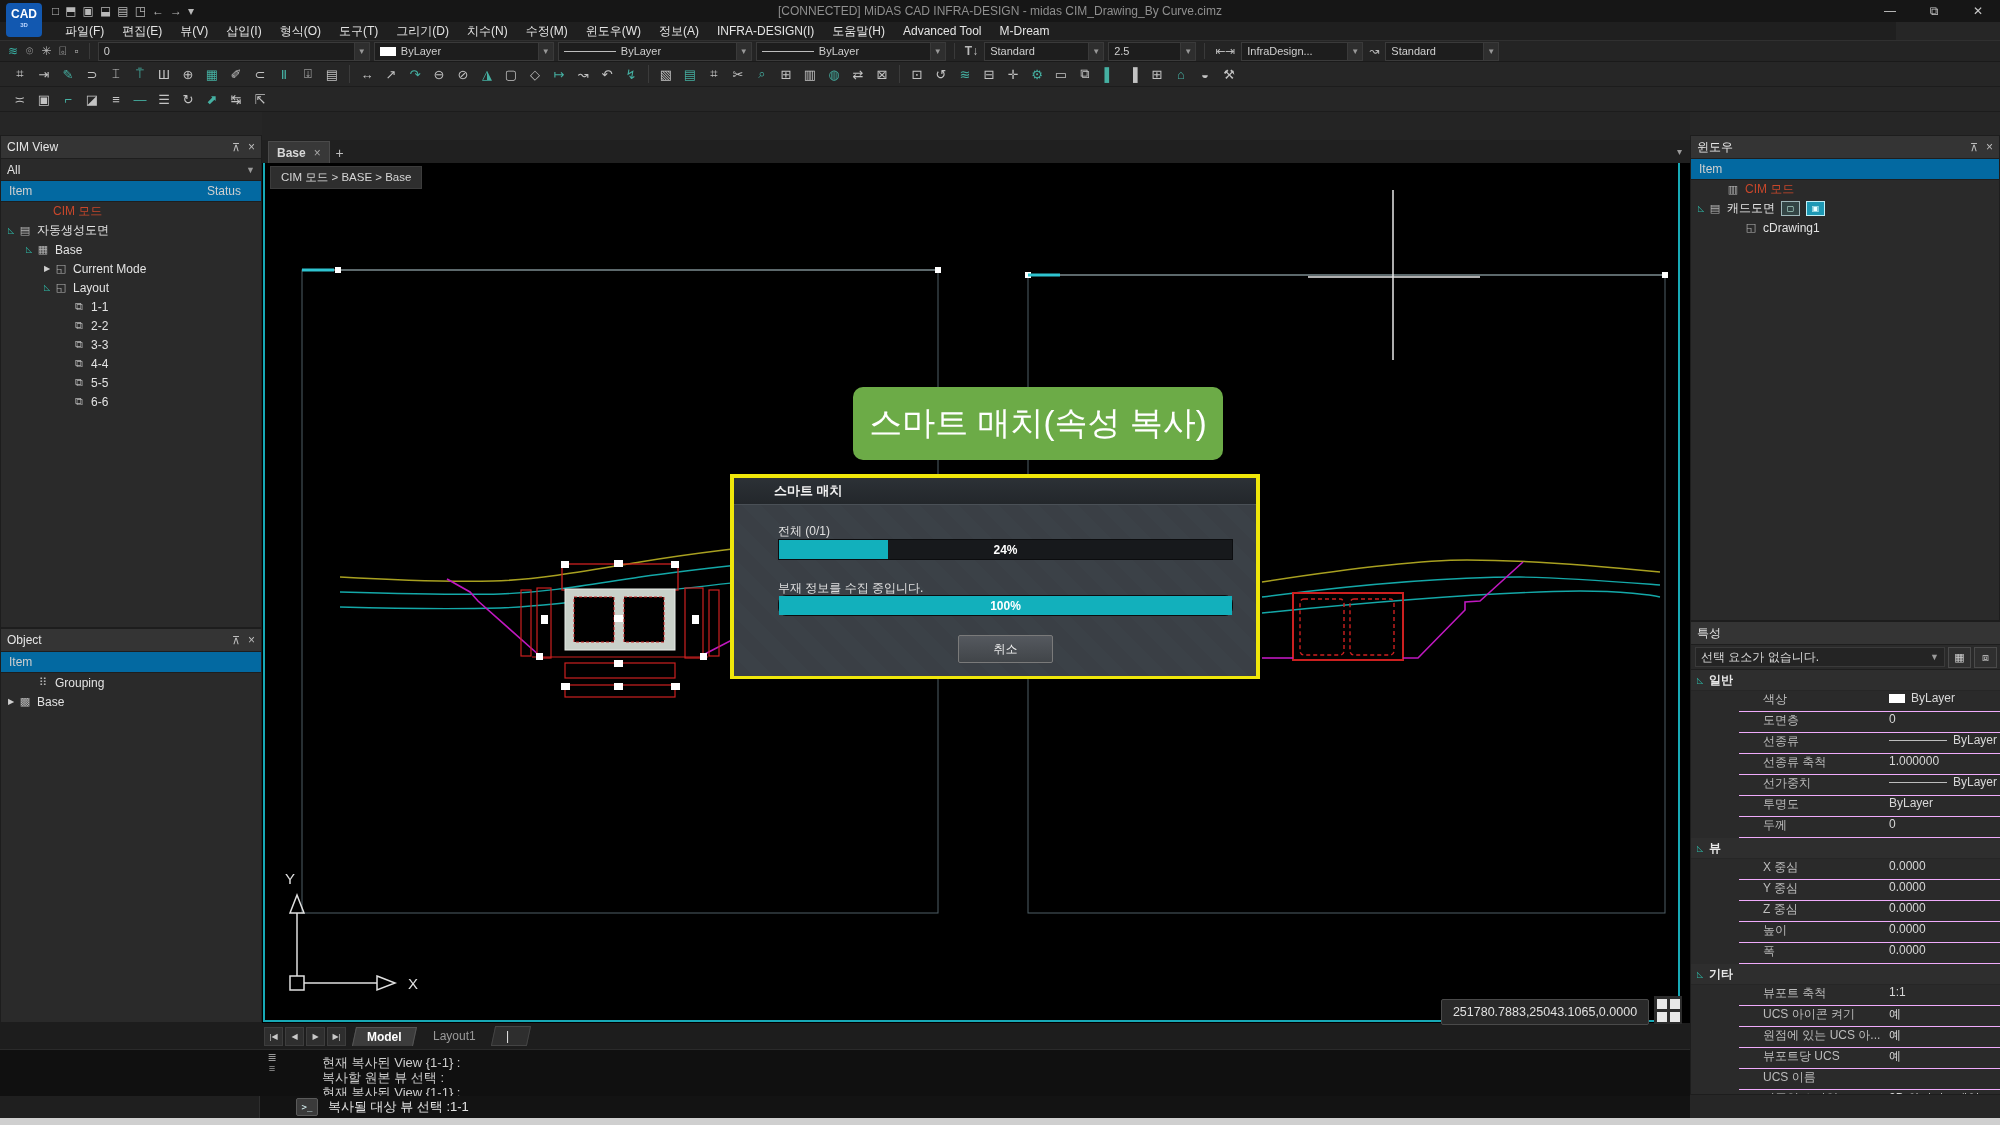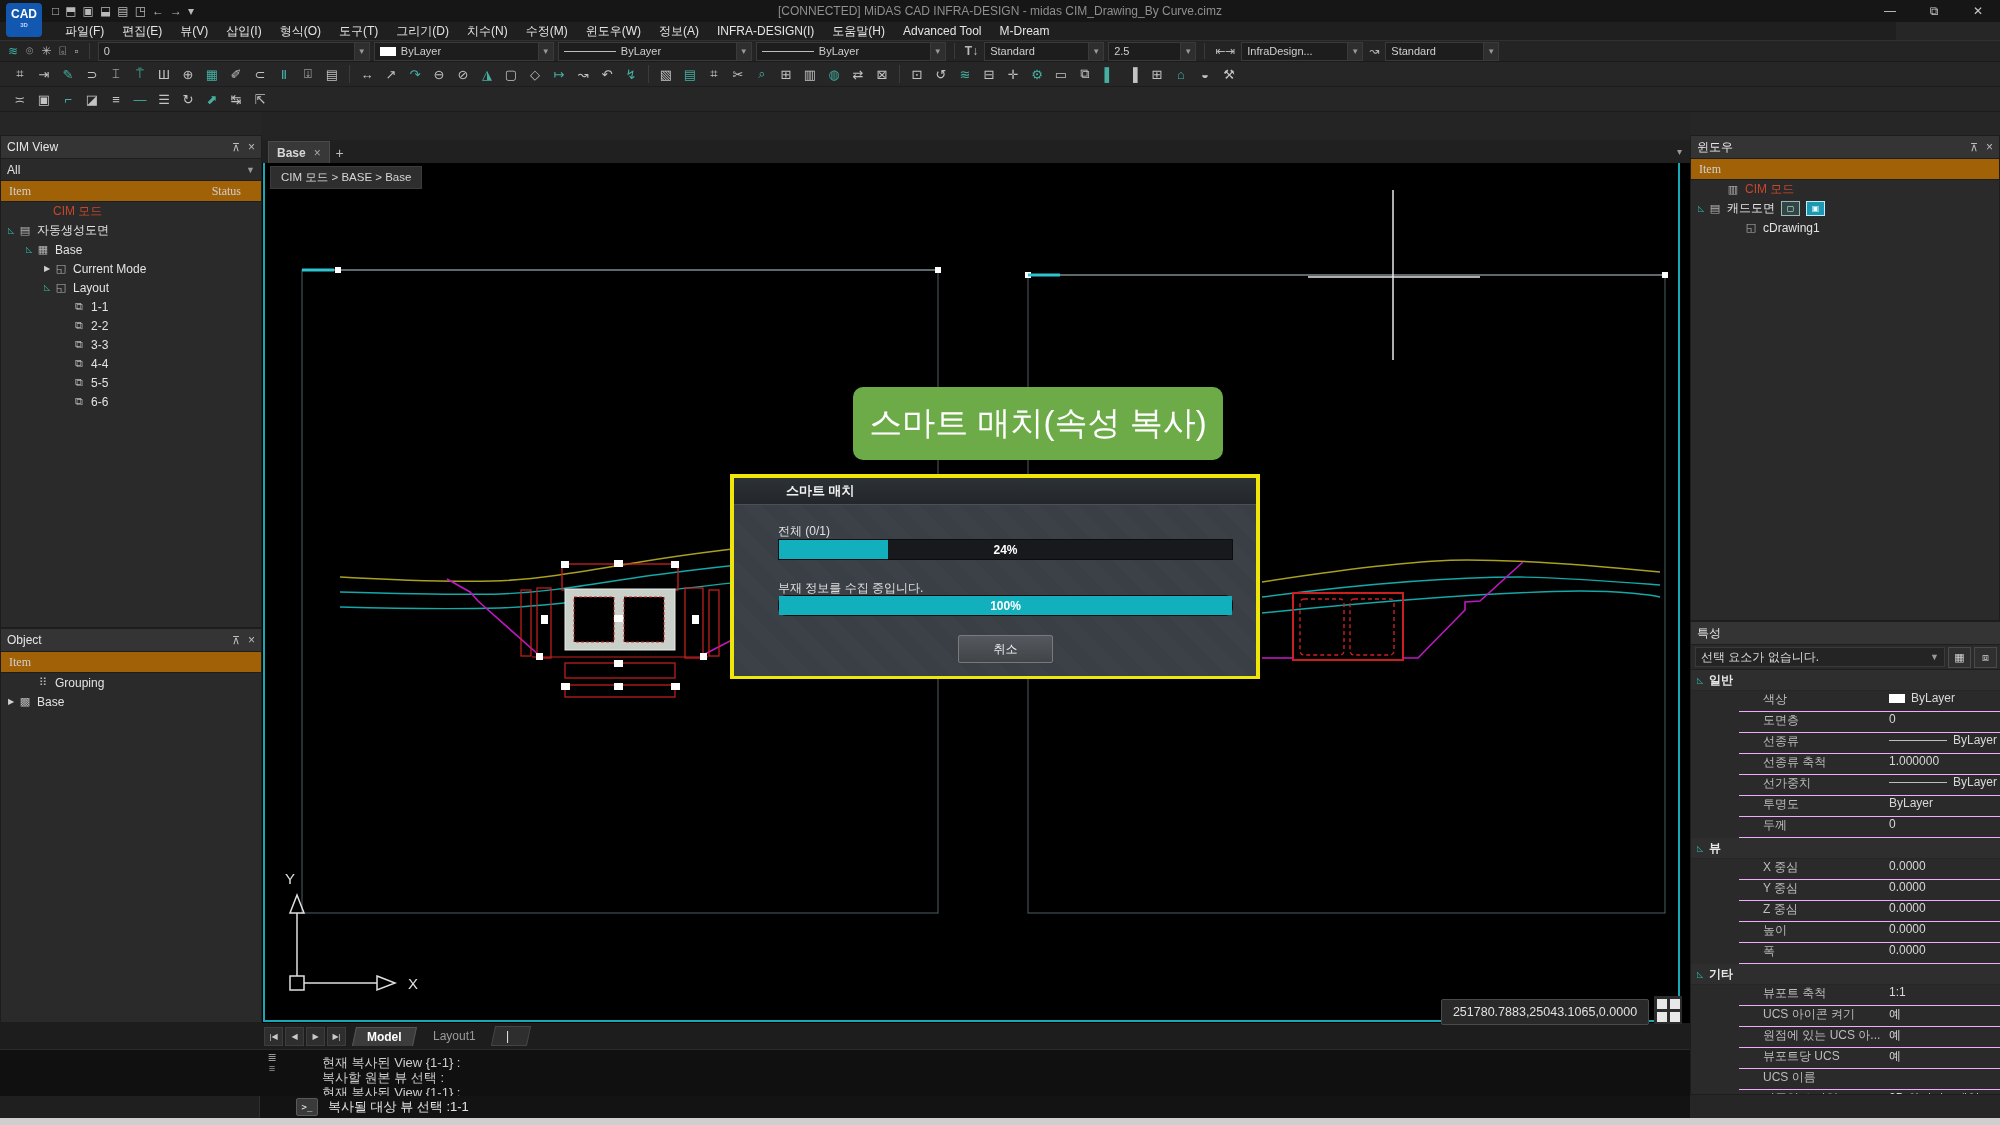--- a/index.html
+++ b/index.html
@@ -39,21 +39,21 @@
   .tbsep{width:1px;height:18px;background:#3b3b3b;margin:0 5px;}
 
   
   .panel{background:#2a2a2a;border:1px solid #1d1d1d;box-sizing:border-box;display:flex;flex-direction:column;}
   .ptitle{height:22px;background:#343434;border-bottom:1px solid #1e1e1e;display:flex;align-items:center;padding:0 6px;font-size:12px;color:#e6e6e6;flex:none;}
   .ptitle .sp{flex:1;}
   .pin{color:#bdbdbd;font-size:11px;margin-right:8px;}
   .pclose{color:#bdbdbd;font-size:12px;}
   .filterrow{height:21px;border-bottom:1px solid #1e1e1e;display:flex;align-items:center;padding:0 6px;font-size:12px;color:#e2e2e2;flex:none;}
   .filterrow .sp{flex:1;}
-  .colhdr{height:20px;background:#a16207;border-bottom:1px solid #1e1e1e;display:flex;align-items:center;padding:0 8px;font-size:12px;color:#cfcfcf;flex:none;font-family:Liberation Serif, serif;}
+  .colhdr{height:20px;background:#0369a1;border-bottom:1px solid #1e1e1e;display:flex;align-items:center;padding:0 8px;font-size:12px;color:#cfcfcf;flex:none;}
   .colhdr .sp{flex:1;}
   .treebody{flex:1;overflow:hidden;}
   .trow{height:19px;display:flex;align-items:center;font-size:12px;color:#e3e3e3;white-space:nowrap;}
   .texp{width:12px;text-align:center;font-size:8px;color:#2db8a6;flex:none;}
   .texp.closed{color:#cfcfcf;}
   .tico{width:16px;text-align:center;font-size:11px;color:#b5b5b5;flex:none;margin-right:4px;}
   .badge{width:17px;height:13px;border:1px solid #9fb7b9;background:#344;margin-left:6px;display:flex;align-items:center;justify-content:center;font-size:8px;color:#cfe;}
   .badge.on{background:#1d98b4;border-color:#bfeff6;color:#eaffff;}
 
   
@@ -82,21 +82,21 @@
             display:flex;align-items:center;justify-content:center;font-size:12.5px;color:#e0e0e0;z-index:3;}
   .gridbtn{left:1392px;top:884px;width:28px;height:28px;background:#2c2c2c;display:grid;grid-template-columns:10px 10px;grid-gap:3px;
            align-content:center;justify-content:center;z-index:3;}
   .gridbtn i{width:10px;height:10px;background:#e8e8e8;}
 
   
   .banner{left:818px;top:387px;width:370px;height:73px;border-radius:10px;display:flex;align-items:center;justify-content:center;
           font-size:33px;color:#fff;z-index:6;}
   .smdialog{left:730px;top:474px;width:530px;height:205px;border:4px solid #f0e70a;background:#34383d;z-index:6;box-sizing:border-box;}
   .smtitle{height:26px;background:linear-gradient(#2c3136,#23272b);border-bottom:1px solid #4a5056;display:flex;align-items:center;
-           padding-left:52px;font-size:13px;font-weight:bold;color:#f2f2f2;}
+           padding-left:40px;font-size:13px;font-weight:bold;color:#f2f2f2;}
   .smbody{position:relative;height:171px;background:repeating-linear-gradient(45deg,#3a3f45 0 14px,#3b4147 14px 28px);}
   .smlabel{position:absolute;left:44px;font-size:12px;color:#e0e0e0;}
   .pbar{position:absolute;left:44px;width:453px;height:19px;background:#17191c;border:1px solid #0c0d0f;}
   .pfill{height:100%;}
   .ptext{position:absolute;inset:0;display:flex;align-items:center;justify-content:center;font-size:12px;font-weight:bold;color:#fff;}
   .cancelbtn{position:absolute;left:224px;top:130px;width:93px;height:26px;background:linear-gradient(#55595f,#414549);
              border:1px solid #7a7a7a;border-radius:2px;display:flex;align-items:center;justify-content:center;font-size:12px;color:#f0f0f0;}
 
   
   .tabsbar{left:0;top:1023px;width:1690px;height:26px;background:#1d1d1d;display:flex;align-items:center;padding-left:264px;box-sizing:border-box;}

